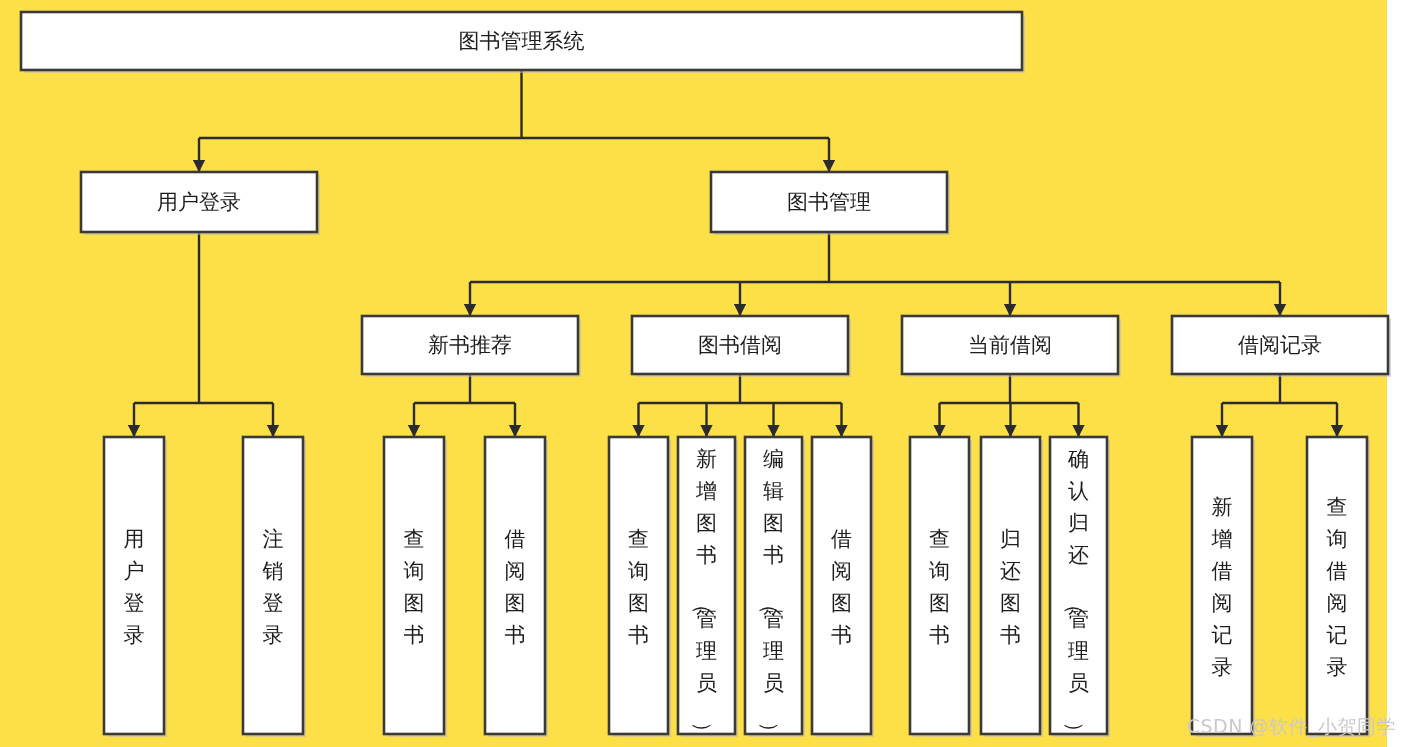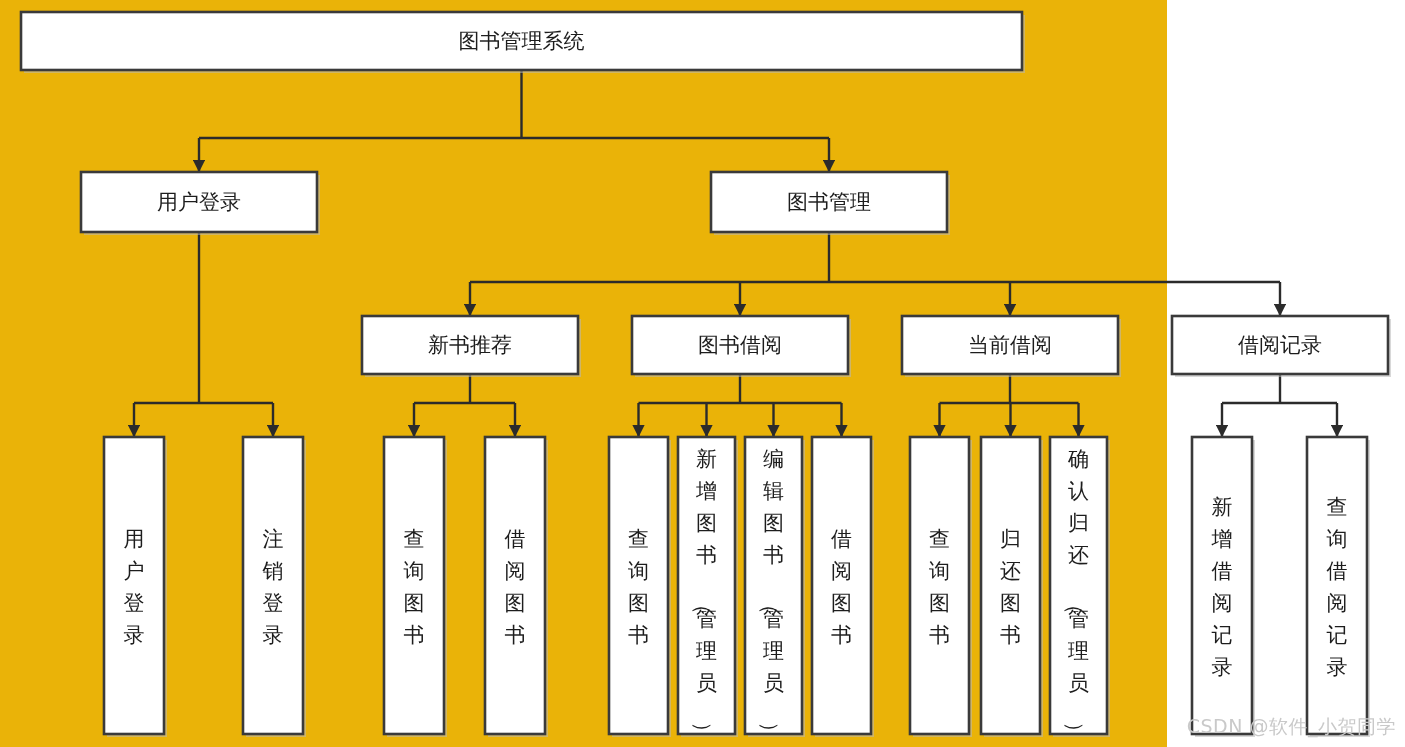--- a/index.html
+++ b/index.html
@@ -9,23 +9,23 @@
     background: #ffffff;
   }
   body {
     width: 1405px;
     height: 747px;
     font-family: "DejaVu Sans", "Liberation Sans", sans-serif;
     overflow: hidden;
   }
   #diagram-root {
     position: relative;
-    width: 1167px;
+    width: 1387px;
     height: 747px;
-    background: #eab308;
+    background: #fde047;
   }
   svg.diagram-canvas {
     position: absolute;
     top: 0;
     left: 0;
     width: 1405px;
     height: 747px;
     display: block;
   }
   .node-rect {

